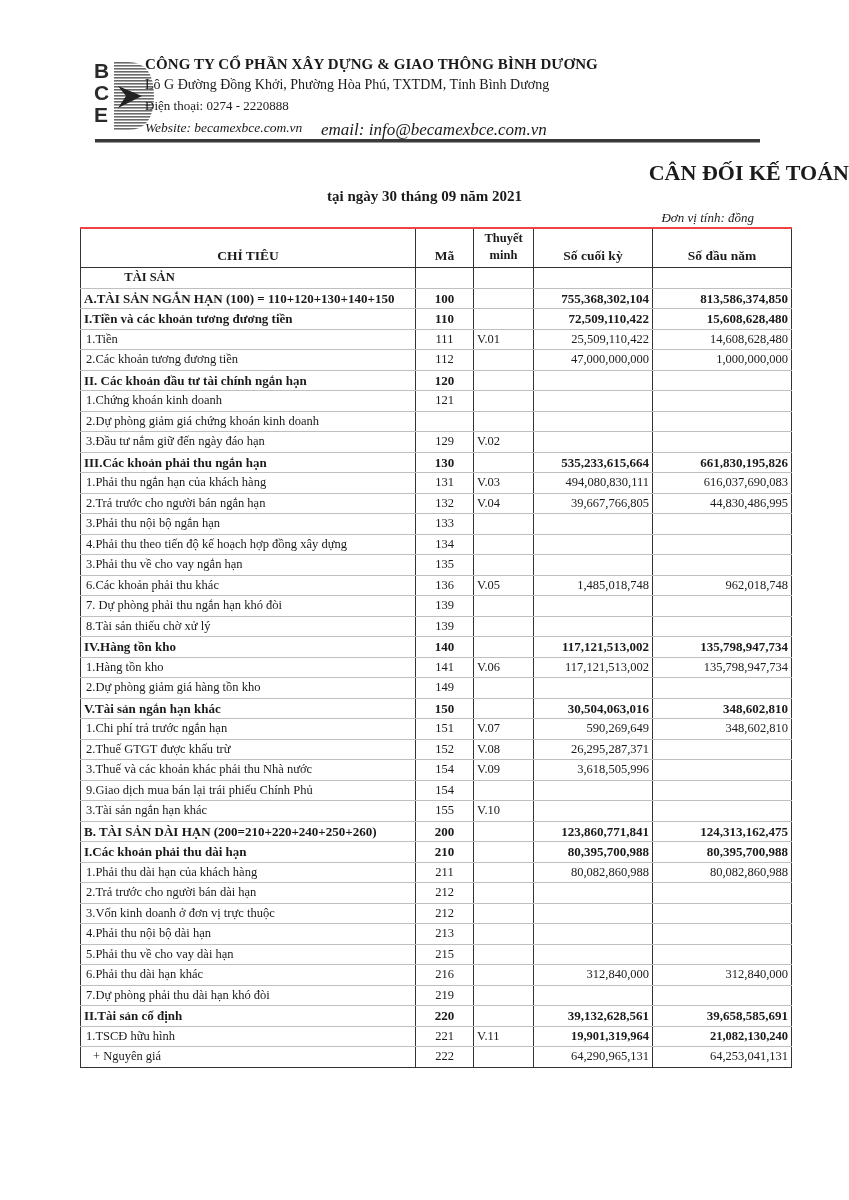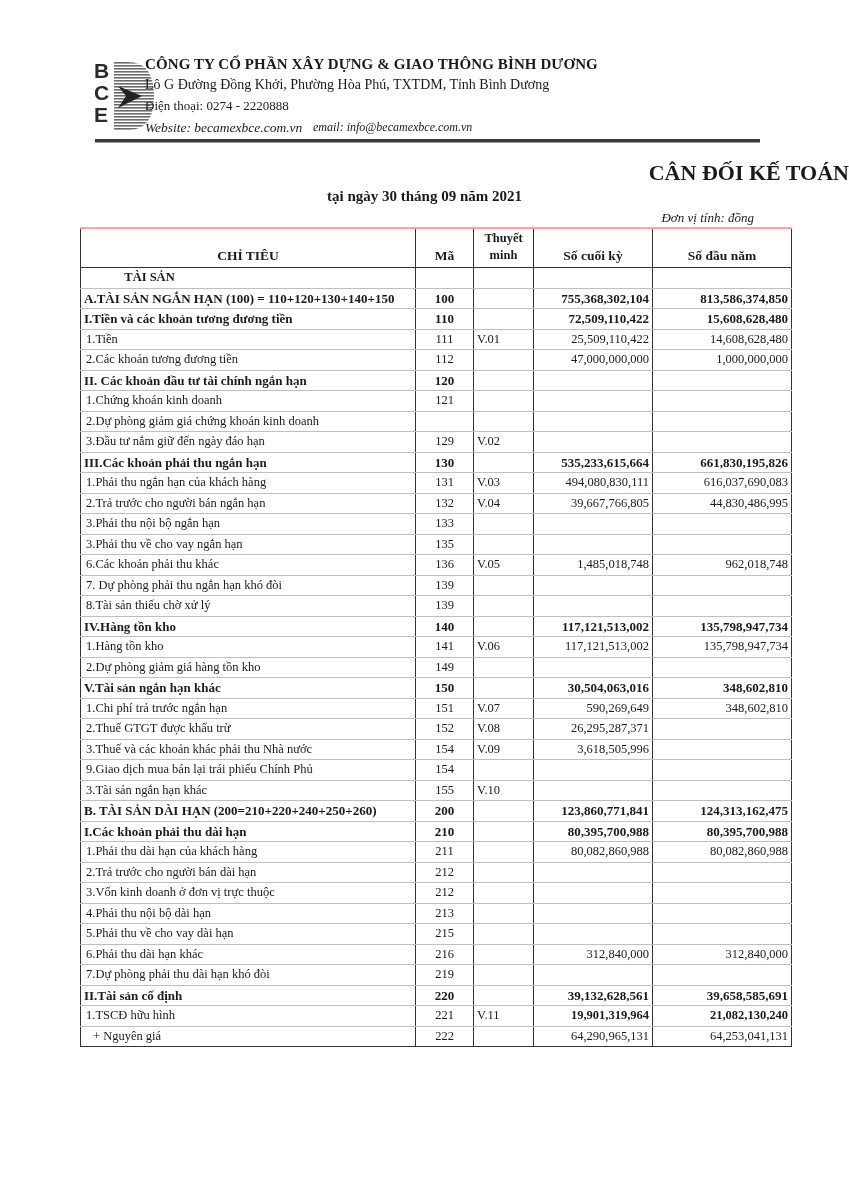--- a/index.html
+++ b/index.html
@@ -8,36 +8,36 @@
   .letterhead { position:absolute; left:92px; top:52px; width:700px; height:90px; }
   .logo { position:absolute; left:0; top:8px; width:62px; height:70px; }
   .logo .letters { position:absolute; left:2px; top:0; font-family:"Liberation Sans", sans-serif;
                    font-weight:bold; font-size:21px; line-height:21px; color:#2a2a2a; }
   .logo .letters div { height:22px; }
   .logo svg { position:absolute; left:22px; top:2px; }
   .company { position:absolute; left:53px; top:4px; font-size:15px; font-weight:bold; letter-spacing:0.1px; }
   .address { position:absolute; left:53px; top:25px; font-size:14px; }
   .phone { position:absolute; left:53px; top:46px; font-size:13px; }
   .website { position:absolute; left:53px; top:68px; font-size:13.5px; font-style:italic; }
-  .email { position:absolute; left:221px; top:68px; font-size:12px; font-style:italic; }
+  .email { position:absolute; left:229px; top:68px; font-size:17px; font-style:italic; }
   .rule { position:absolute; left:95px; top:139px; width:665px; height:3px; background:#3a3a3a;
           box-shadow:0 1px 0 #999; }
 
   .title { position:absolute; left:0; width:849px; top:160px; text-align:right;
            font-size:22px; font-weight:bold; }
   .subtitle { position:absolute; left:0; width:849px; top:188px; text-align:center;
               font-size:15px; font-weight:bold; }
   .unit { position:absolute; right:95px; top:210px; font-size:13px; font-style:italic; }
 
   table.bs { position:absolute; left:80px; top:227px; width:711px; border-collapse:collapse;
              font-size:12.5px; table-layout:fixed; }
   table.bs td, table.bs th { border-left:1.5px solid #333; border-right:1.5px solid #333;
              border-bottom:1px solid #bfbfbf; padding:0 3px; height:19.5px; line-height:19px;
              white-space:nowrap; overflow:hidden; }
-  table.bs thead th { border-top:2px solid #fca5a5; border-bottom:1.5px solid #333;
+  table.bs thead th { border-top:2px solid #ef4444; border-bottom:1.5px solid #333;
              font-weight:bold; font-size:13.5px; vertical-align:bottom; height:36px; padding-bottom:2px; }
   table.bs thead th.tm { font-size:12.5px; line-height:17px; vertical-align:middle; }
   table.bs tbody tr:last-child td { border-bottom:1.5px solid #333; }
   col.c1 { width:335px; } col.c2 { width:58px; } col.c3 { width:60px; }
   col.c4 { width:119px; } col.c5 { width:139px; }
   td.code { text-align:center; }
   td.note { text-align:left; padding-left:2px; }
   td.num { text-align:right; padding-right:2px; }
   td.label { text-align:left; }
   tr.bold td { font-weight:bold; font-size:13px; }
@@ -182,20 +182,27 @@
         <td class="num">44,830,486,995</td>
       </tr>
       <tr class="item">
         <td class="label">3.Phải thu nội bộ ngắn hạn</td>
         <td class="code">133</td>
         <td class="note"></td>
         <td class="num"></td>
         <td class="num"></td>
       </tr>
       <tr class="item">
+        <td class="label">4.Phải thu theo tiến độ kế hoạch hợp đồng xây dựng</td>
+        <td class="code">134</td>
+        <td class="note"></td>
+        <td class="num"></td>
+        <td class="num"></td>
+      </tr>
+      <tr class="item">
         <td class="label">3.Phải thu về cho vay ngắn hạn</td>
         <td class="code">135</td>
         <td class="note"></td>
         <td class="num"></td>
         <td class="num"></td>
       </tr>
       <tr class="item">
         <td class="label">6.Các khoản phải thu khác</td>
         <td class="code">136</td>
         <td class="note">V.05</td>

